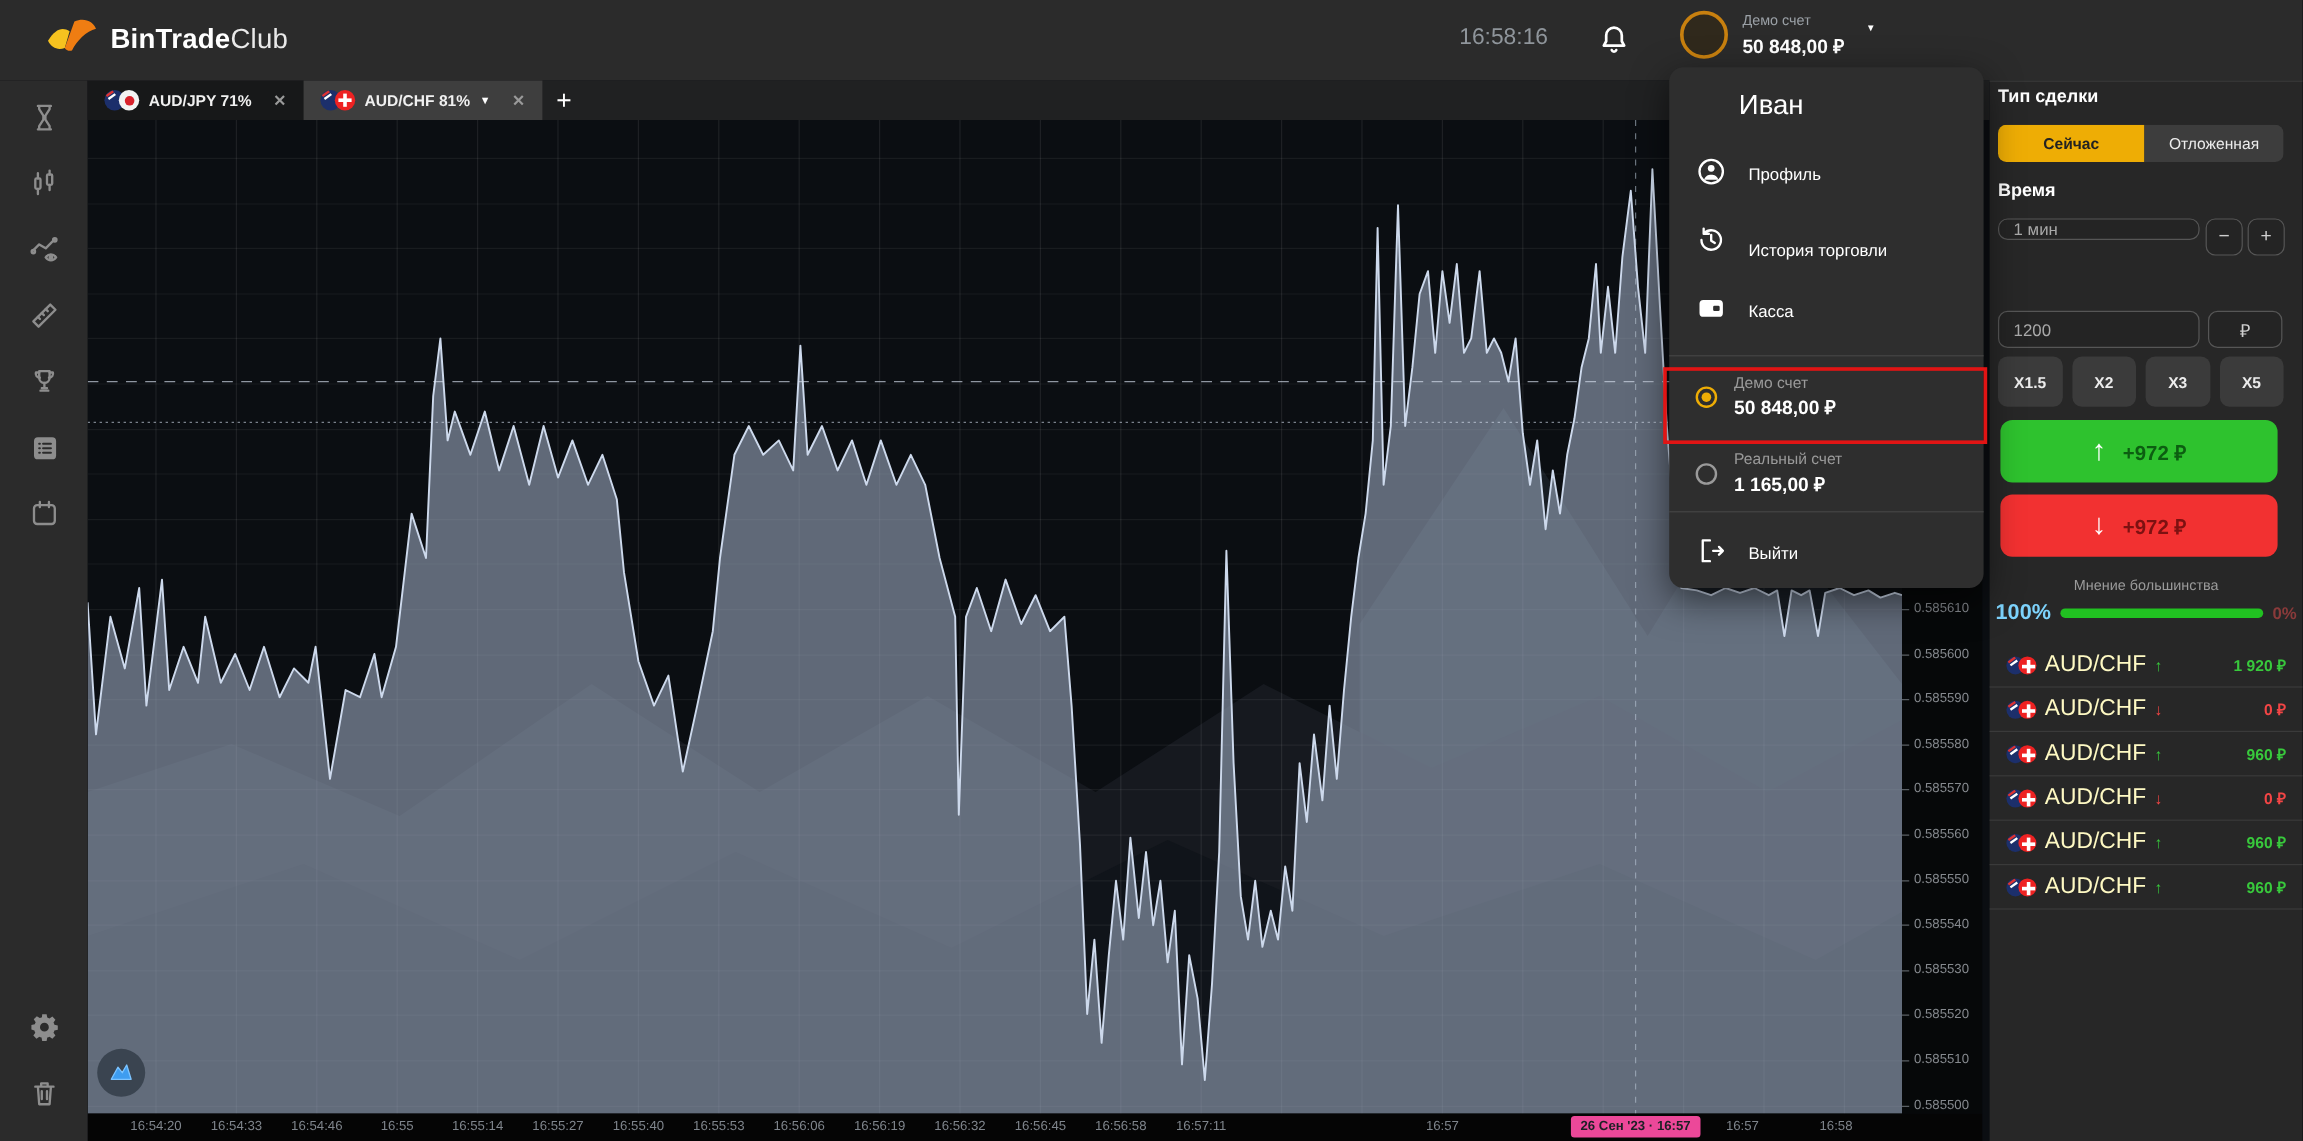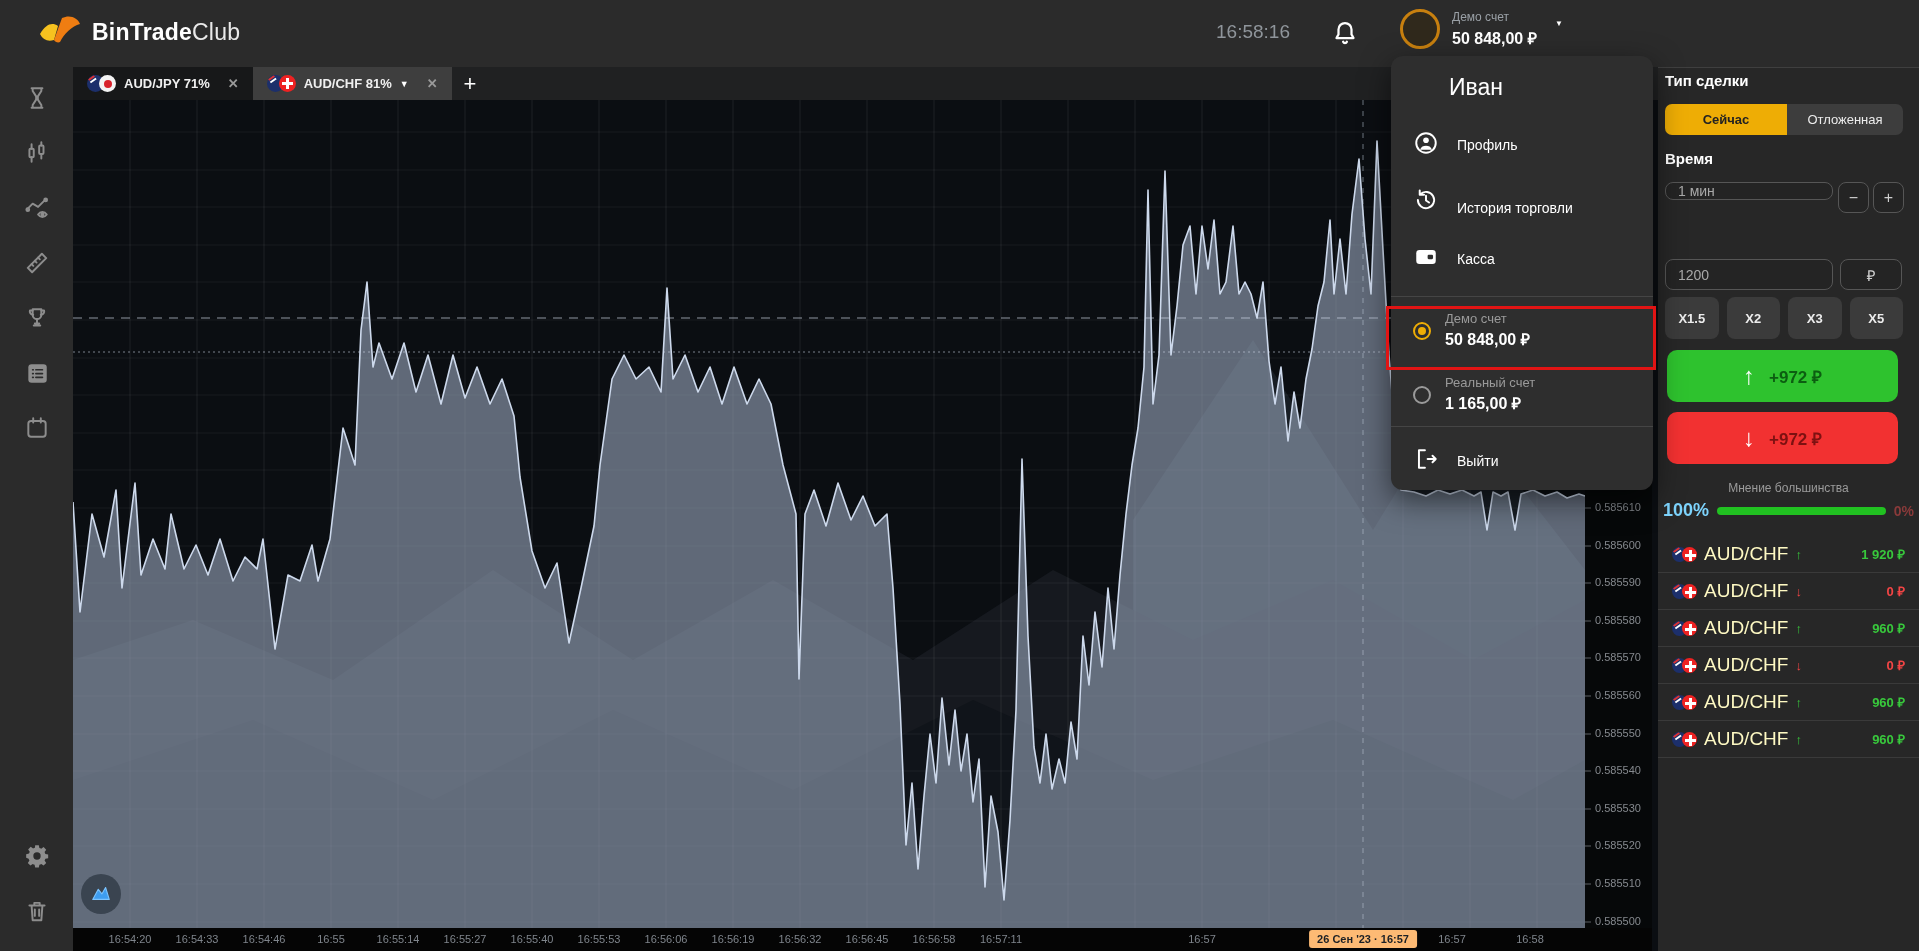--- a/index.html
+++ b/index.html
@@ -42,21 +42,21 @@
   .flag.chf:after{content:"";position:absolute;left:7px;top:3px;width:3px;height:11px;background:#fff;box-shadow:0 0 0 0 #fff;}
   .flag.chf:before{content:"";position:absolute;left:3px;top:7px;width:11px;height:3px;background:#fff;}
   .tab .close{color:#9a9a9a;font-size:13px;margin-left:10px;cursor:pointer;}
   .tab .caret{color:#fff;font-size:10px;}
   #tab-add{display:flex;align-items:center;padding:0 12px;color:#fff;font-size:22px;font-weight:400;cursor:pointer;}
   
   #chart{left:73px;top:100px;width:1579px;height:851px;z-index:1;}
   #chart svg{position:absolute;left:0;top:0;}
   .xlab{position:absolute;top:833px;transform:translateX(-50%);font-size:11px;color:#7f858c;white-space:nowrap;}
   .ylab{position:absolute;left:1522px;font-size:11px;color:#85898e;white-space:nowrap;}
-  #x-tooltip{position:absolute;top:830px;transform:translateX(-50%);background:#fdba74;color:#1c2025;font-size:11px;font-weight:700;
+  #x-tooltip{position:absolute;top:830px;transform:translateX(-50%);background:#ec4899;color:#1c2025;font-size:11px;font-weight:700;
     padding:3px 8px;border-radius:3px;white-space:nowrap;z-index:3;}
   #chart-style-btn{position:absolute;left:8px;top:774px;width:40px;height:40px;border-radius:50%;background:#3a4450;border:none;cursor:pointer;
     display:flex;align-items:center;justify-content:center;padding:0;}
   #chart-style-btn svg{position:static;width:22px;height:22px;}
   
   #panel{left:1658px;top:67px;width:261px;height:884px;background:#272727;border-top:1px solid #3f3f3f;box-sizing:border-box;z-index:8;}
   .p-label{position:absolute;left:1665px;font-size:15px;font-weight:700;color:#fff;z-index:9;}
   #type-toggle{left:1665px;top:104px;width:238px;height:31px;border-radius:7px;overflow:hidden;display:flex;z-index:9;cursor:pointer;}
   #type-now{flex:0 0 122px;background:#eead05;color:#222;font-size:13px;font-weight:700;display:flex;align-items:center;justify-content:center;}
   #type-later{flex:1;background:#3d3d3d;color:#ececec;font-size:13px;display:flex;align-items:center;justify-content:center;}

